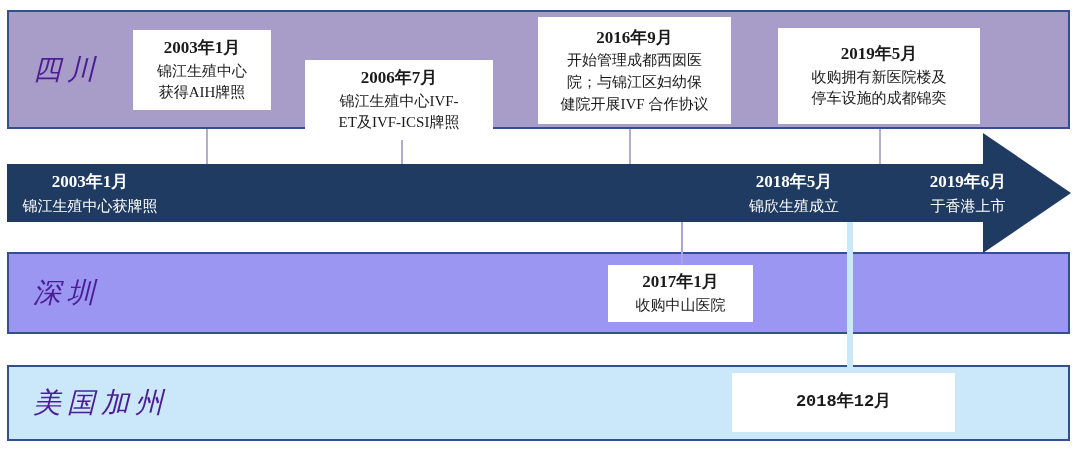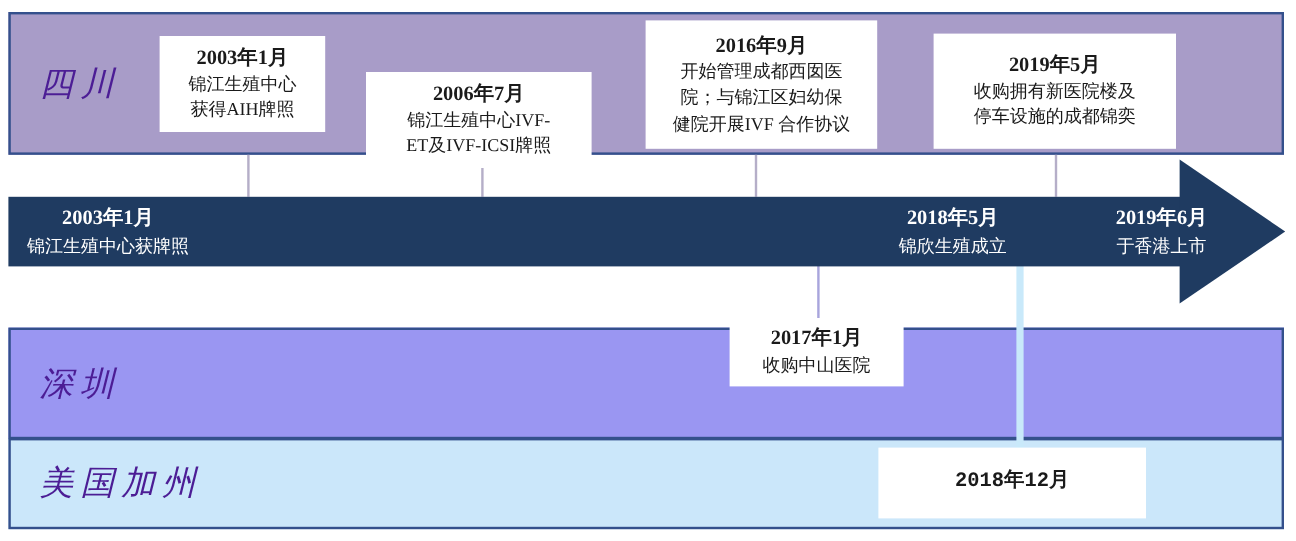--- a/index.html
+++ b/index.html
@@ -12,21 +12,21 @@
     overflow:hidden;
   }
   .band{
     position:absolute;left:7px;width:1063px;
     border:2px solid #34508C;
     box-sizing:border-box;
     display:flex;align-items:center;
     z-index:1;
   }
   .band-sichuan{top:10px;height:119px;background:#A89CC8;}
-  .band-shenzhen{top:273px;height:93px;background:#9A96F2;}
+  .band-shenzhen{top:252px;height:82px;background:#9A96F2;}
   .band-california{top:365px;height:76px;background:#CBE7FA;}
   .band-label{
     padding-left:24px;
     font-size:28px;
     letter-spacing:6px;
     color:#4c1d95;
     font-style:italic;
   }
   .card{
     position:absolute;background:#ffffff;

